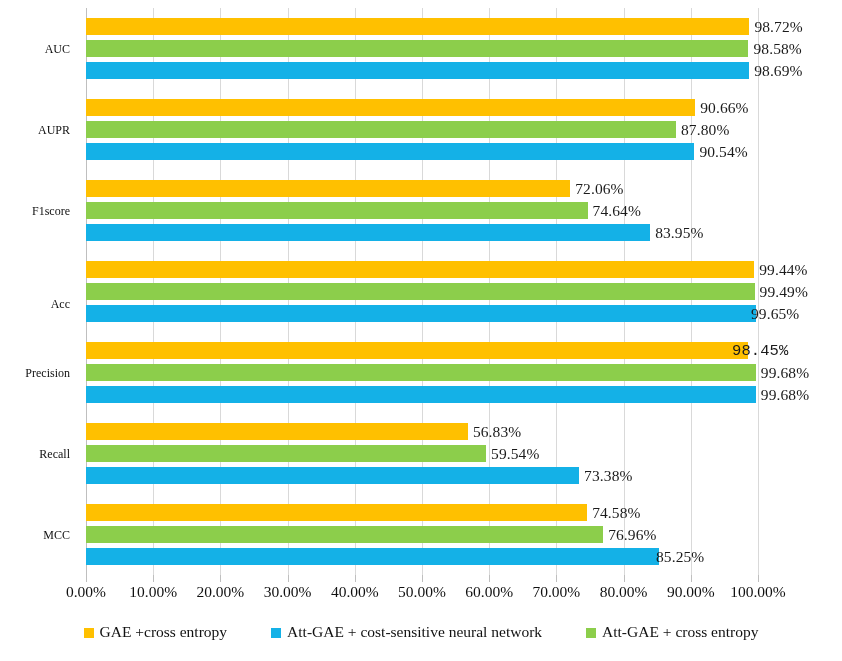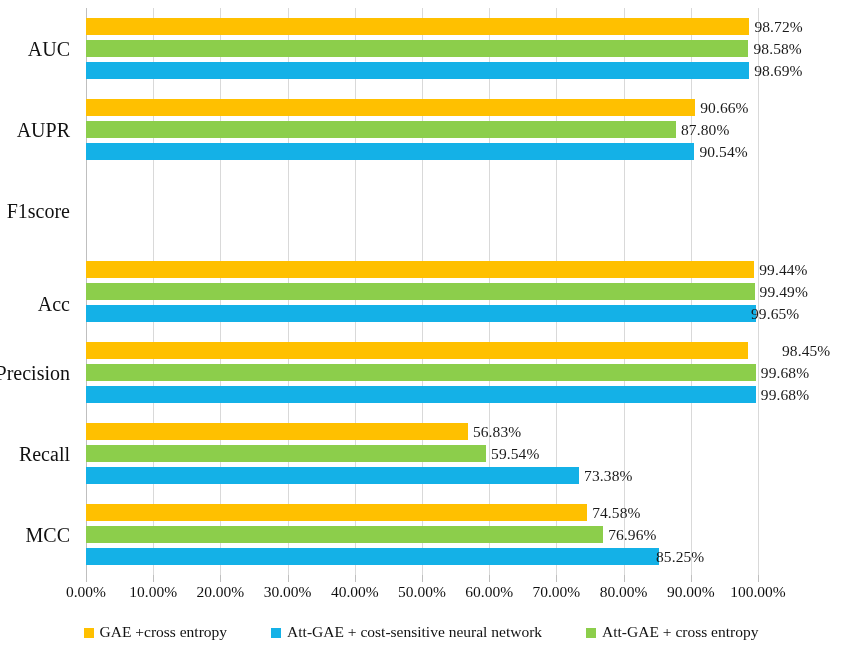--- a/index.html
+++ b/index.html
@@ -69,21 +69,21 @@
     font-size: 15.5px;
     letter-spacing: 0.1px;
     color: #1b1b1b;
   }
 
   
   .cat-label {
     position: absolute;
     right: 768px; 
     white-space: nowrap;
-    font-size: 20px;
+    font-size: 12px;
     color: #111111;
   }
   #cat-labels {
     position: absolute;
     left: 0;
     top: 8px;
     width: 78px;
     height: 567px;
   }
   #cat-labels .cat-label {
@@ -192,38 +192,52 @@
         </div>
         <div class="bar-row" style="top: 22px; right: 0px;">
           <div class="bar" title="AUPR — Att-GAE + cross entropy: 87.80%" style="width: 590.016px; background: rgb(140, 206, 75);"></div>
           <div class="bar-label" style="left: 595.016px;">87.80%</div>
         </div>
         <div class="bar-row" style="top: 44px; right: 0px;">
           <div class="bar" title="AUPR — Att-GAE + cost-sensitive neural network: 90.54%" style="width: 608.429px; background: rgb(20, 177, 231);"></div>
           <div class="bar-label" style="left: 613.429px;">90.54%</div>
         </div>
       </div>
+      <div class="group" style="top: 172px; height: 61px;">
+        <div class="bar-row" style="top: 0px; right: 0px;">
+          <div class="bar" title="F1score — GAE +cross entropy: 72.06%" style="width: 484.243px; background: rgb(255, 192, 0);"></div>
+          <div class="bar-label" style="left: 489.243px;">72.06%</div>
+        </div>
+        <div class="bar-row" style="top: 22px; right: 0px;">
+          <div class="bar" title="F1score — Att-GAE + cross entropy: 74.64%" style="width: 501.581px; background: rgb(140, 206, 75);"></div>
+          <div class="bar-label" style="left: 506.581px;">74.64%</div>
+        </div>
+        <div class="bar-row" style="top: 44px; right: 0px;">
+          <div class="bar" title="F1score — Att-GAE + cost-sensitive neural network: 83.95%" style="width: 564.144px; background: rgb(20, 177, 231);"></div>
+          <div class="bar-label" style="left: 569.144px;">83.95%</div>
+        </div>
+      </div>
       <div class="group" style="top: 253px; height: 60px;">
         <div class="bar-row" style="top: 0px; right: 0px;">
           <div class="bar" title="Acc — GAE +cross entropy: 99.44%" style="width: 668.237px; background: rgb(255, 192, 0);"></div>
           <div class="bar-label" style="left: 673.237px;">99.44%</div>
         </div>
         <div class="bar-row" style="top: 22px; right: 0px;">
           <div class="bar" title="Acc — Att-GAE + cross entropy: 99.49%" style="width: 668.573px; background: rgb(140, 206, 75);"></div>
           <div class="bar-label" style="left: 673.573px;">99.49%</div>
         </div>
         <div class="bar-row" style="top: 44px; right: 0px;">
           <div class="bar" title="Acc — Att-GAE + cost-sensitive neural network: 99.65%" style="width: 669.648px; background: rgb(20, 177, 231);"></div>
           <div class="bar-label" style="left: 665px;">99.65%</div>
         </div>
       </div>
       <div class="group" style="top: 334px; height: 61px;">
         <div class="bar-row" style="top: 0px; right: 0px;">
           <div class="bar" title="Precision — GAE +cross entropy: 98.45%" style="width: 661.584px; background: rgb(255, 192, 0);"></div>
-          <div class="bar-label" style="left: 696px;">98.45%</div>
+          <div class="bar-label" style="left: 646px; font-family: Liberation Mono, monospace;">98.45%</div>
         </div>
         <div class="bar-row" style="top: 22px; right: 0px;">
           <div class="bar" title="Precision — Att-GAE + cross entropy: 99.68%" style="width: 669.85px; background: rgb(140, 206, 75);"></div>
           <div class="bar-label" style="left: 674.85px;">99.68%</div>
         </div>
         <div class="bar-row" style="top: 44px; right: 0px;">
           <div class="bar" title="Precision — Att-GAE + cost-sensitive neural network: 99.68%" style="width: 669.85px; background: rgb(20, 177, 231);"></div>
           <div class="bar-label" style="left: 674.85px;">99.68%</div>
         </div>
       </div>

